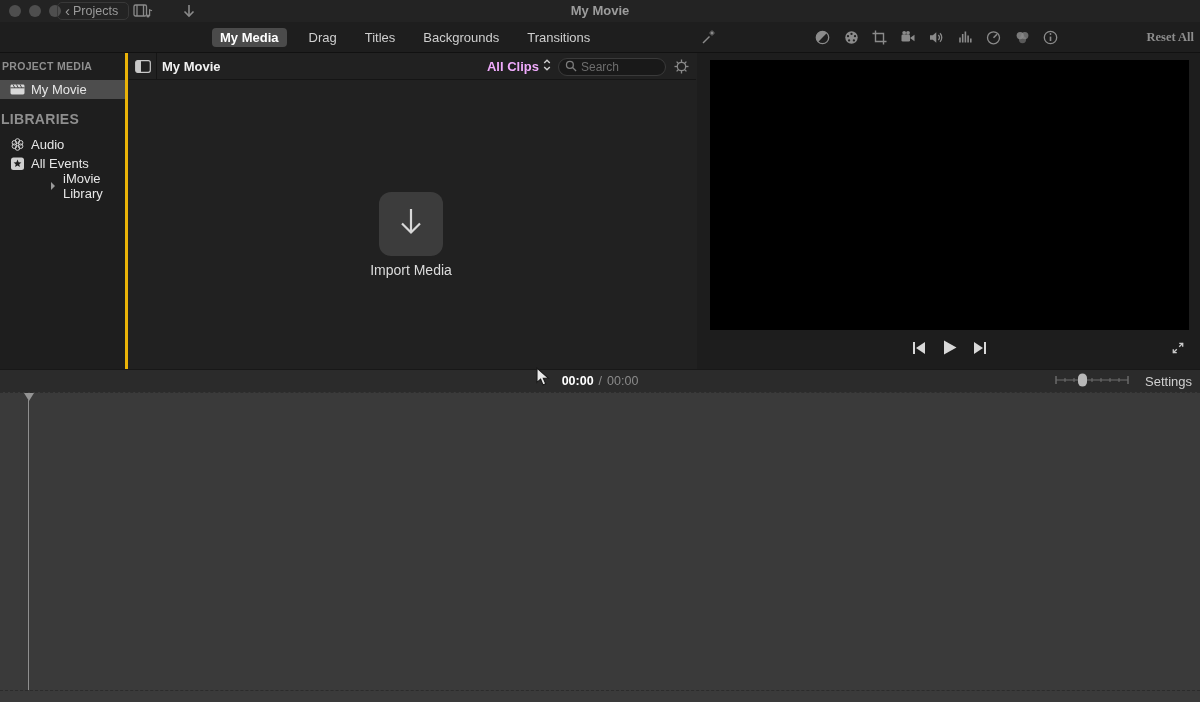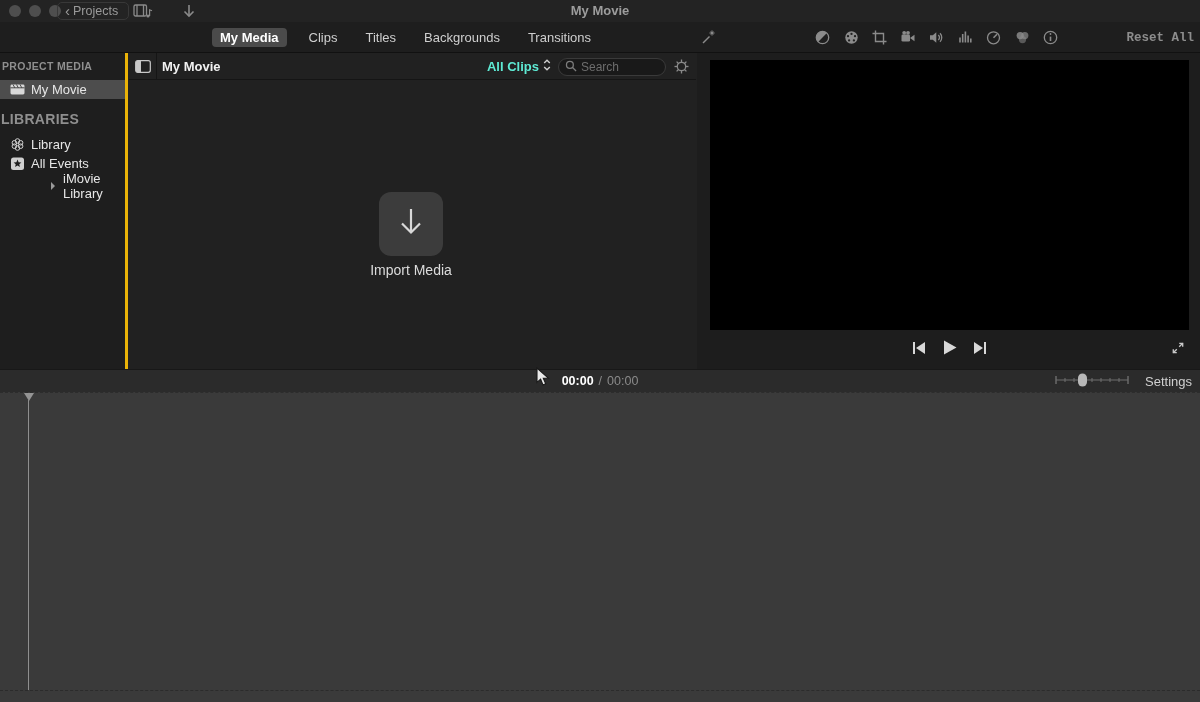--- a/index.html
+++ b/index.html
@@ -22,21 +22,21 @@
   
   .tabstrip { position:absolute; left:0; top:22px; width:1200px; height:31px; background:#1e1e1e;
     border-bottom:1px solid #111; }
   .tabs { position:absolute; left:212px; top:0; height:31px; display:flex; align-items:center; gap:16px; }
   .tab { color:#cfcfcf; font-size:13px; background:transparent; border:none; font-family:inherit; padding:2px 6px; }
   .tab.active { background:#4b4b4b; color:#fff; font-weight:bold; border-radius:4px; padding:2px 8px; }
   .wand { position:absolute; left:700px; top:7px; }
   .viewer-tools { position:absolute; left:814px; top:7px; display:flex; gap:11.5px; align-items:center; }
   .vicon { width:17px; height:17px; display:block; }
   .reset-all { position:absolute; right:6px; top:0; height:31px; background:transparent; border:none;
-    color:#8d8d8d; font-size:12.5px; font-weight:600; font-family:Liberation Mono, monospace; }
+    color:#8d8d8d; font-size:12.5px; font-weight:600; font-family:Liberation Serif, serif; }
 
   
   .main { position:absolute; left:0; top:53px; width:1200px; height:316px; }
 
   
   .sidebar { position:absolute; left:0; top:0; width:128px; height:316px; background:#1e1e1e; border-right:3px solid #eab308; }
   .side-header { height:27px; line-height:27px; padding-left:2px; color:#8f8f8f; font-size:10.5px; font-weight:bold; letter-spacing:.3px; }
   .side-row { position:relative; height:19px; display:flex; align-items:center; gap:6px; padding-left:10px;
     color:#e6e6e6; font-size:13px; }
   .side-row.selected { background:#4d4d4d; }
@@ -44,21 +44,21 @@
   .lib-header { margin-top:10px; height:20px; line-height:20px; padding-left:1px; color:#8f8f8f; font-size:14px; font-weight:bold; letter-spacing:.3px; }
   .side-row.library { padding-left:8px; margin-top:3px;margin-left:43px; }
   .disclosure { width:0; height:0; border-left:4px solid #9a9a9a; border-top:4px solid transparent; border-bottom:4px solid transparent; margin-right:2px; }
 
   
   .browser { position:absolute; left:129px; top:0; width:567px; height:316px; background:#212121; }
   .browser-header { position:absolute; left:0; top:0; width:100%; height:27px; border-bottom:1px solid #151515; }
   .toggle-wrap { position:absolute; left:0; top:0; width:28px; height:27px; display:flex; align-items:center; justify-content:center; border-right:1px solid #151515; }
   .browser-title { position:absolute; left:33px; top:0; height:27px; line-height:27px; color:#f2f2f2; font-size:13px; font-weight:bold; }
   .clips-filter { position:absolute; right:145px; top:0; height:27px; display:flex; align-items:center; gap:4px;
-    background:transparent; border:none; color:#5eead4; font-size:13px; font-weight:bold; font-family:inherit; }
+    background:transparent; border:none; color:#f0abfc; font-size:13px; font-weight:bold; font-family:inherit; }
   .search-box { position:absolute; right:30px; top:4.5px; width:108px; height:18px; background:#191919;
     border:1px solid #3a3a3a; border-radius:9px; display:flex; align-items:center; padding:0 6px; gap:4px; }
   .search-box input { flex:1; min-width:0; background:transparent; border:none; outline:none; color:#cfcfcf; font-size:12px; font-family:inherit; }
   .search-box input::placeholder { color:#6d6d6d; }
   .gear-wrap { position:absolute; right:6px; top:5px; background:transparent; border:none; padding:0; }
 
   .import-tile { position:absolute; left:250px; top:139px; width:64px; height:64px; background:#3c3c3c;
     border-radius:12px; border:none; display:flex; align-items:center; justify-content:center; }
   .import-label { position:absolute; left:180px; top:209px; width:204px; text-align:center; color:#dcdcdc; font-size:14px; }
 
@@ -119,21 +119,21 @@
         <line x1="8" y1="1" x2="8" y2="11.5"></line>
           <path d="M3.5 7.5 L8 12 L12.5 7.5"></path>
       </svg>
     </span>
     <div class="window-title">My Movie</div>
   </div>
 
   <div class="tabstrip">
     <div class="tabs">
       <button class="tab active">My Media</button>
-      <button class="tab">Clips</button>
+      <button class="tab">Drag</button>
       <button class="tab">Titles</button>
       <button class="tab">Backgrounds</button>
       <button class="tab">Transitions</button>
     </div>
 
     <span class="wand">
       <svg class="vicon" viewBox="0 0 17 17" fill="none" stroke="#8b8b8b" stroke-width="1.5">
         <line x1="3" y1="14" x2="9.5" y2="7.5"></line>
         <line x1="12" y1="1.5" x2="12" y2="6.5" stroke-width="1.1"></line>
         <line x1="9.5" y1="4" x2="14.5" y2="4" stroke-width="1.1"></line>
@@ -234,21 +234,21 @@
         <span class="sicon">
           <svg width="15" height="15" viewBox="0 0 15 15" fill="none" stroke="#d0d0d0" stroke-width="1">
             <circle cx="7.5" cy="4" r="2.3"></circle>
               <circle cx="10.6" cy="5.8" r="2.3"></circle>
             <circle cx="10.6" cy="9.2" r="2.3"></circle>
               <circle cx="7.5" cy="11" r="2.3"></circle>
             <circle cx="4.4" cy="9.2" r="2.3"></circle>
               <circle cx="4.4" cy="5.8" r="2.3"></circle>
           </svg>
         </span>
-        <span>Library</span>
+        <span>Audio</span>
       </div>
       <div class="side-row">
         <span class="sicon">
           <svg width="15" height="15" viewBox="0 0 15 15">
             <rect x="1" y="1.5" width="13" height="12.5" rx="2.5" fill="#d0d0d0"></rect>
             <path d="M7.5 3.6 L8.6 6.2 L11.4 6.4 L9.3 8.3 L9.9 11 L7.5 9.5 L5.1 11 L5.7 8.3 L3.6 6.4 L6.4 6.2 Z" fill="#1e1e1e"></path>
           </svg>
         </span>
         <span>All Events</span>
       </div>

